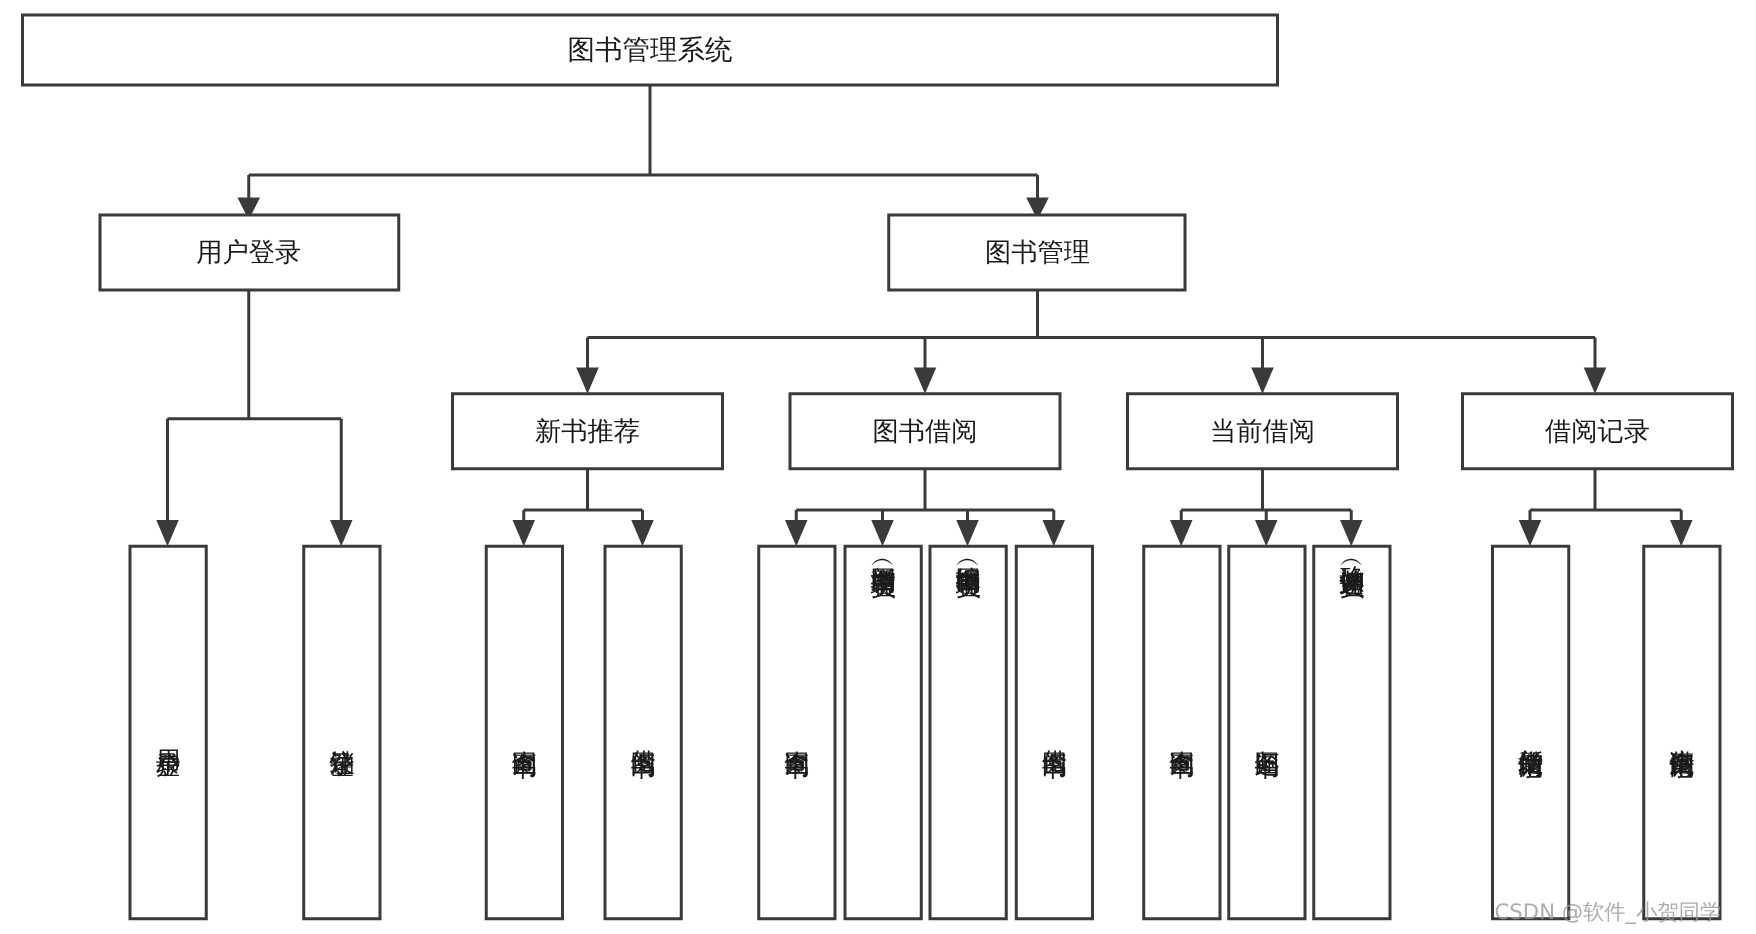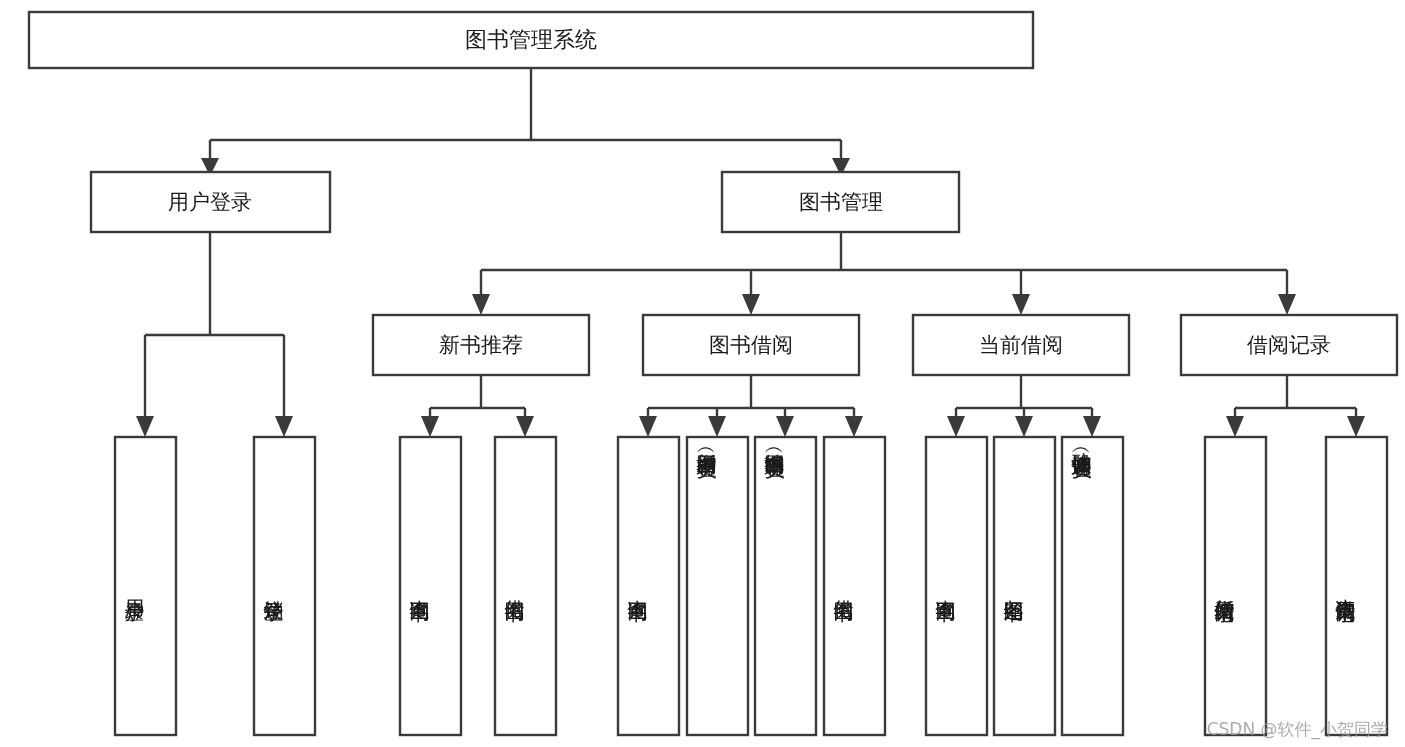--- a/index.html
+++ b/index.html
@@ -12,21 +12,20 @@
     width: 1405px;
     height: 747px;
     font-family: "DejaVu Sans", "Liberation Sans", sans-serif;
     overflow: hidden;
     position: relative;
   }
   #diagram-root {
     position: relative;
     width: 1387px;
     height: 747px;
-    padding-left: 11px;
   }
   svg.diagram-canvas {
     display: block;
     width: 1405px;
     height: 747px;
   }
   .node-rect {
     fill: #ffffff;
     stroke: #3a3a3a;
     stroke-width: 2.4;

